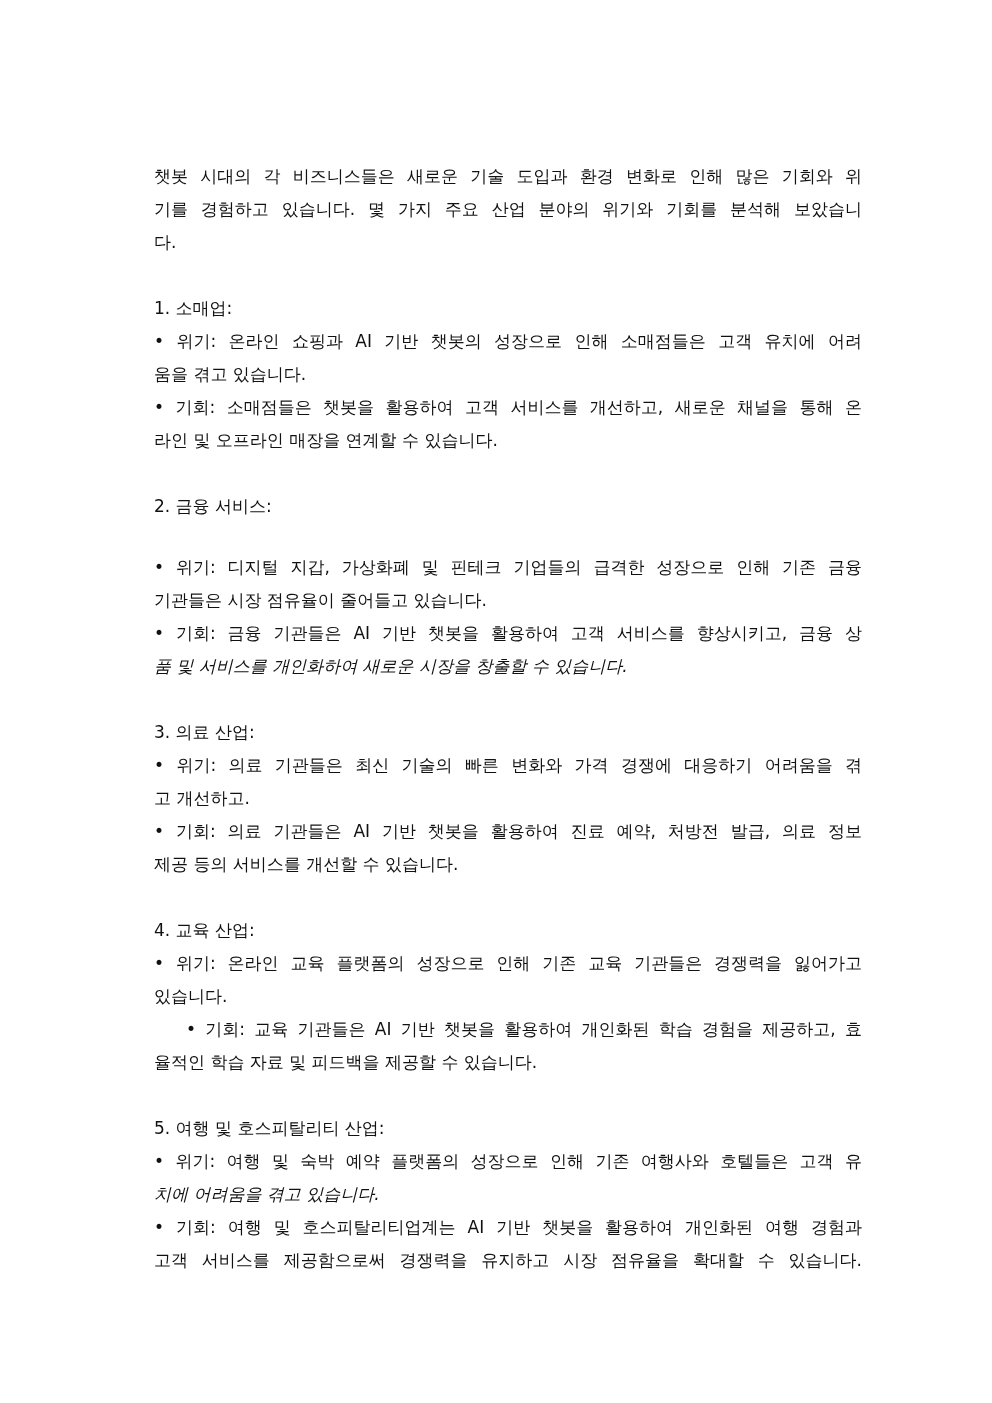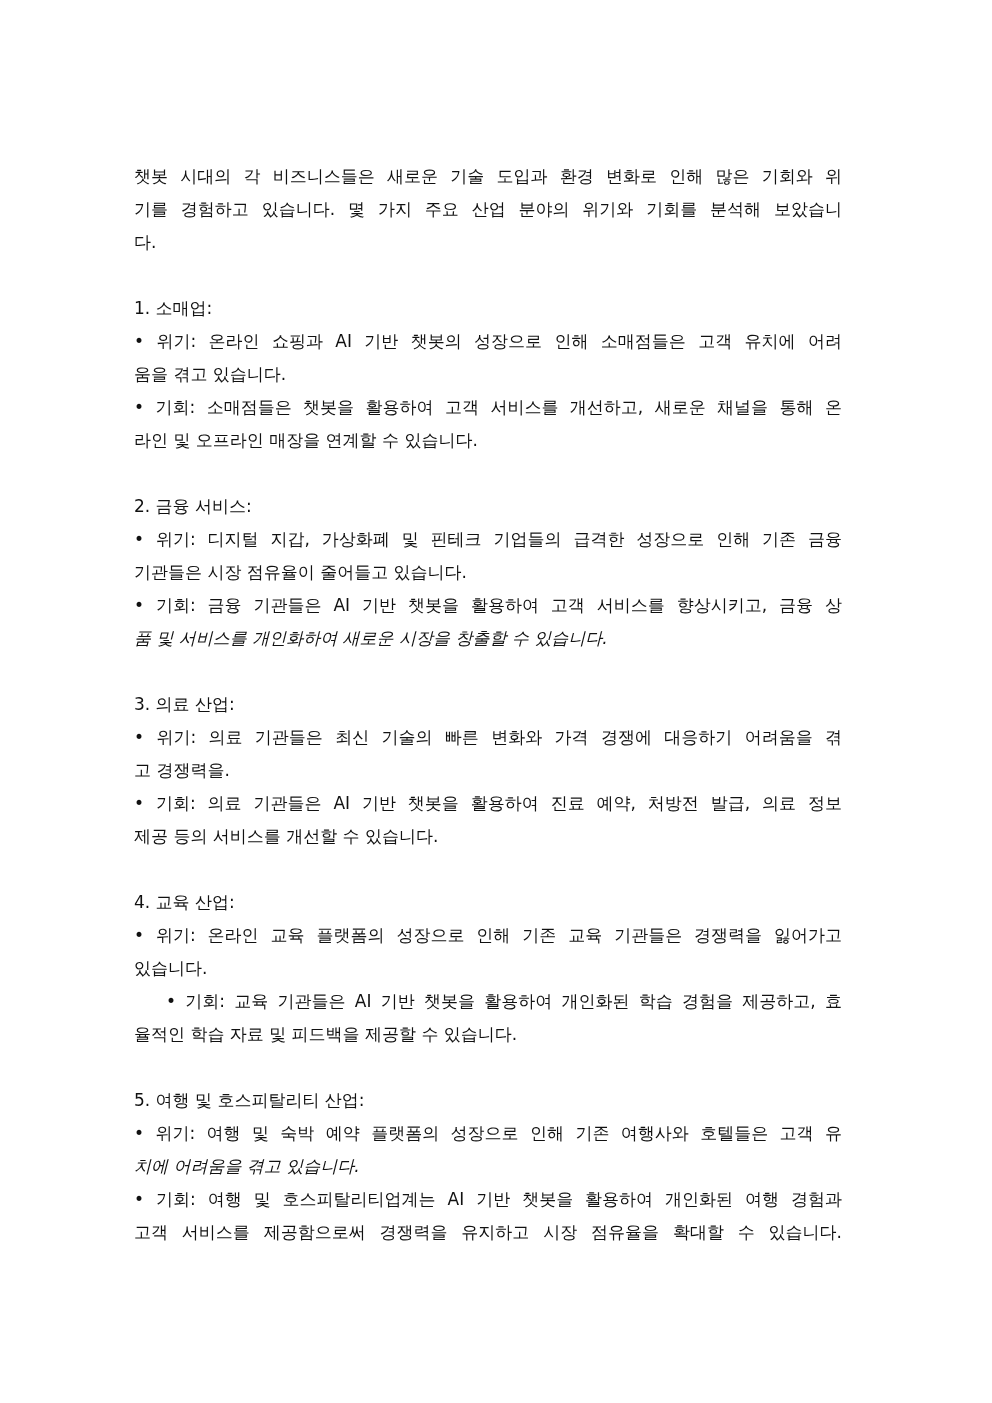--- a/index.html
+++ b/index.html
@@ -10,21 +10,21 @@
     body {
       width: 992px;
       height: 1403px;
       position: relative;
       overflow: hidden;
       font-family: "DejaVu Sans", "Liberation Sans", sans-serif;
       color: #111111;
     }
     .page {
       position: absolute;
-      left: 134px;
+      left: 154px;
       top: 160px;
       width: 708px;
     }
     .line {
       height: 33px;
       line-height: 33px;
       font-size: 17px;
       white-space: nowrap;
       text-align: justify;
       text-align-last: justify;
@@ -55,32 +55,32 @@
     <div class="line" style="white-space: nowrap;">• 위기: 온라인 쇼핑과 AI 기반 챗봇의 성장으로 인해 소매점들은 고객 유치에 어려</div>
     <div class="line last" style="white-space: nowrap;">움을 겪고 있습니다.</div>
     <div class="line" style="white-space: nowrap;">• 기회: 소매점들은 챗봇을 활용하여 고객 서비스를 개선하고, 새로운 채널을 통해 온</div>
     <div class="line last" style="white-space: nowrap;">라인 및 오프라인 매장을 연계할 수 있습니다.</div>
   </div>
 
   <div class="blank"></div>
 
   <div>
     <div class="line last" style="white-space: nowrap;">2. 금융 서비스:</div>
-    <div class="line" style="white-space: nowrap;">• 위기: 디지털 지갑, 가상화폐 및 핀테크 기업들의 급격한 성장으로 인해 기존 금융</div>
+    <div class="line" style="white-space: nowrap; margin-top: 28px;">• 위기: 디지털 지갑, 가상화폐 및 핀테크 기업들의 급격한 성장으로 인해 기존 금융</div>
     <div class="line last" style="white-space: nowrap;">기관들은 시장 점유율이 줄어들고 있습니다.</div>
     <div class="line" style="white-space: nowrap;">• 기회: 금융 기관들은 AI 기반 챗봇을 활용하여 고객 서비스를 향상시키고, 금융 상</div>
     <div class="line last" style="white-space: nowrap; font-style: italic;">품 및 서비스를 개인화하여 새로운 시장을 창출할 수 있습니다.</div>
   </div>
 
   <div class="blank"></div>
 
   <div>
     <div class="line last" style="white-space: nowrap;">3. 의료 산업:</div>
     <div class="line" style="white-space: nowrap;">• 위기: 의료 기관들은 최신 기술의 빠른 변화와 가격 경쟁에 대응하기 어려움을 겪</div>
-    <div class="line last" style="white-space: nowrap;">고 경쟁력을.</div>
+    <div class="line last" style="white-space: nowrap;">고 개선하고.</div>
     <div class="line" style="white-space: nowrap;">• 기회: 의료 기관들은 AI 기반 챗봇을 활용하여 진료 예약, 처방전 발급, 의료 정보</div>
     <div class="line last" style="white-space: nowrap;">제공 등의 서비스를 개선할 수 있습니다.</div>
   </div>
 
   <div class="blank"></div>
 
   <div>
     <div class="line last" style="white-space: nowrap;">4. 교육 산업:</div>
     <div class="line" style="white-space: nowrap;">• 위기: 온라인 교육 플랫폼의 성장으로 인해 기존 교육 기관들은 경쟁력을 잃어가고</div>
     <div class="line last" style="white-space: nowrap;">있습니다.</div>

